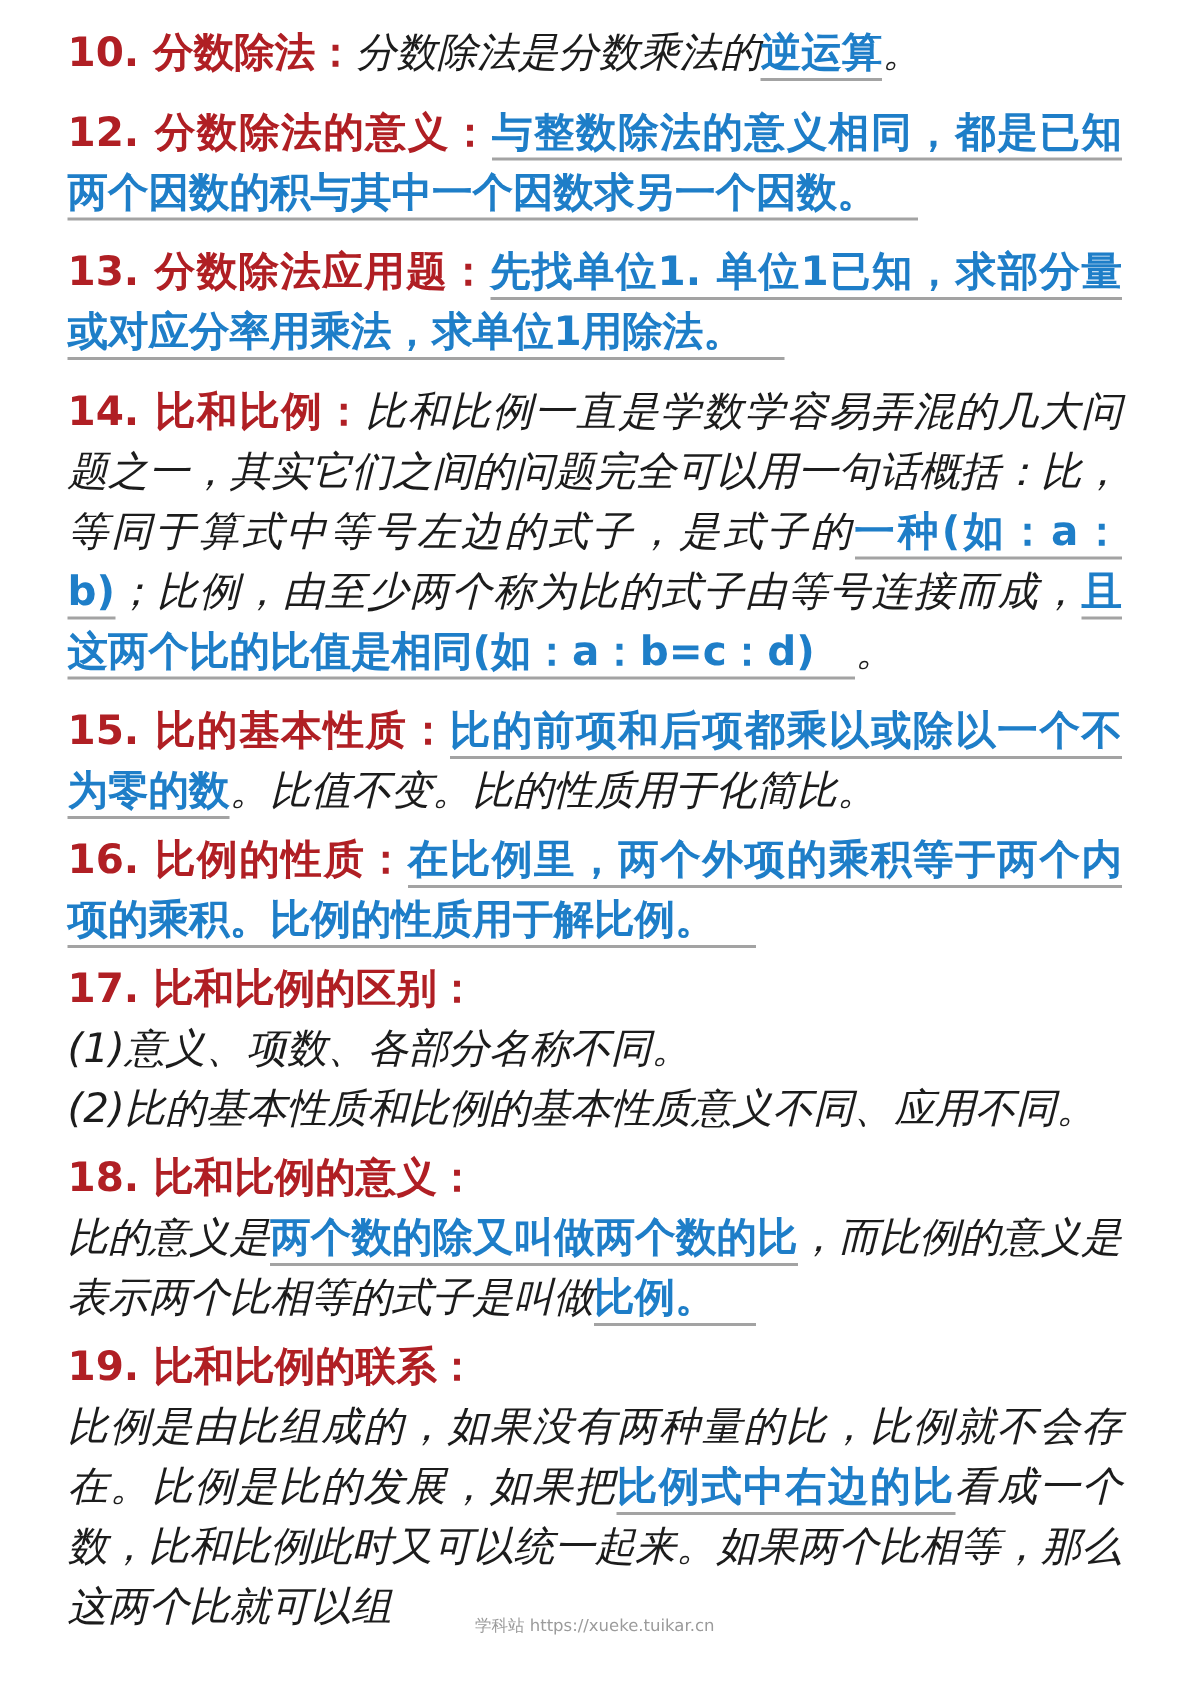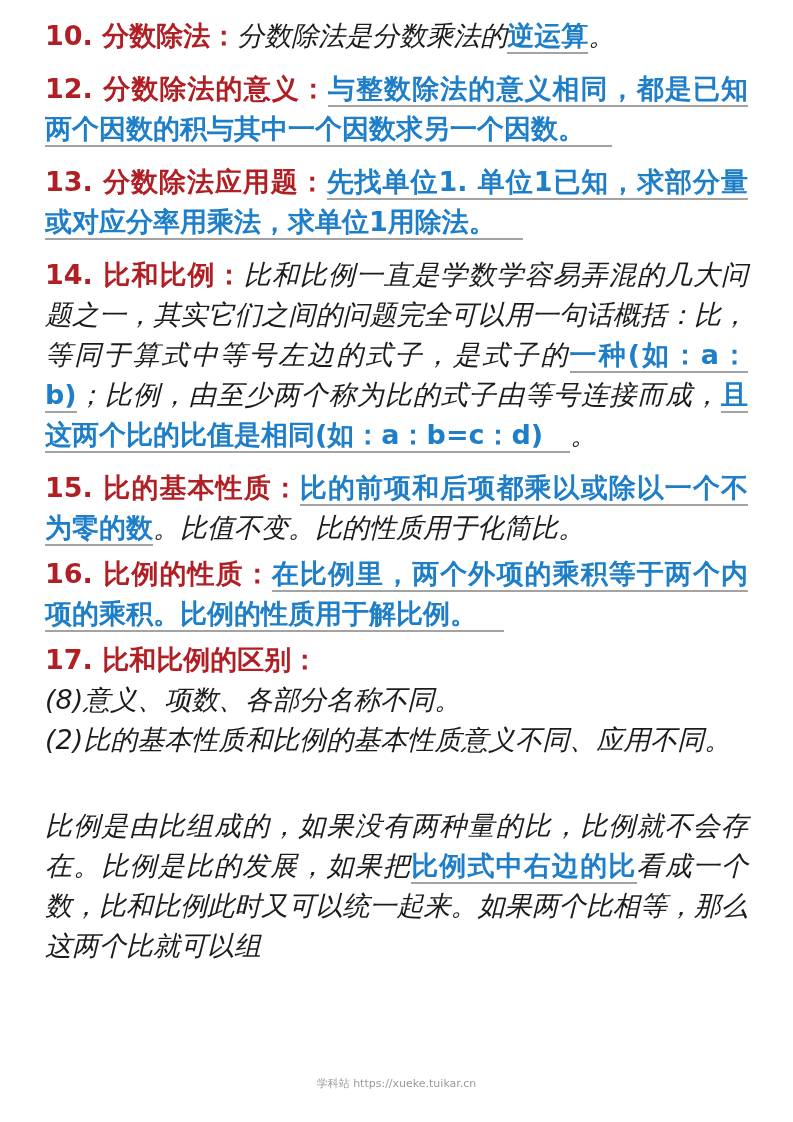--- a/index.html
+++ b/index.html
@@ -61,18 +61,19 @@
 <body style="background: rgb(255, 255, 255);">
 
 <div class="doc">
   <div id="items">
       <p class="note"><span class="seg-red">10. 分数除法：</span><span class="seg-black">分数除法是分数乘法的</span><span class="seg-blue">逆运算</span><span class="seg-black">。</span></p>
       <p class="note"><span class="seg-red">12. 分数除法的意义：</span><span class="seg-blue">与整数除法的意义相同，都是已知两个因数的积与其中一个因数求另一个因数。　</span></p>
       <p class="note"><span class="seg-red">13. 分数除法应用题：</span><span class="seg-blue">先找单位1. 单位1已知，求部分量或对应分率用乘法，求单位1用除法。　</span></p>
       <p class="note"><span class="seg-red">14. 比和比例：</span><span class="seg-black">比和比例一直是学数学容易弄混的几大问题之一，其实它们之间的问题完全可以用一句话概括：比，等同于算式中等号左边的式子，是式子的</span><span class="seg-blue">一种(如：a：b)</span><span class="seg-black">；比例，由至少两个称为比的式子由等号连接而成，</span><span class="seg-blue">且这两个比的比值是相同(如：a：b=c：d)　</span><span class="seg-black">。</span></p>
       <p class="note"><span class="seg-red">15. 比的基本性质：</span><span class="seg-blue">比的前项和后项都乘以或除以一个不为零的数</span><span class="seg-black">。比值不变。比的性质用于化简比。</span></p>
       <p class="note"><span class="seg-red">16. 比例的性质：</span><span class="seg-blue">在比例里，两个外项的乘积等于两个内项的乘积。比例的性质用于解比例。　</span></p>
-      <p class="note"><span class="seg-red">17. 比和比例的区别：</span><br><span class="seg-black">(8)意义、项数、各部分名称不同。</span><br><span class="seg-black">(2)比的基本性质和比例的基本性质意义不同、应用不同。</span></p>
-      <p class="note"><br><span class="seg-black">比例是由比组成的，如果没有两种量的比，比例就不会存在。比例是比的发展，如果把</span><span class="seg-blue">比例式中右边的比</span><span class="seg-black">看成一个数，比和比例此时又可以统一起来。如果两个比相等，那么这两个比就可以组</span></p>
+      <p class="note"><span class="seg-red">17. 比和比例的区别：</span><br><span class="seg-black">(1)意义、项数、各部分名称不同。</span><br><span class="seg-black">(2)比的基本性质和比例的基本性质意义不同、应用不同。</span></p>
+      <p class="note"><span class="seg-red">18. 比和比例的意义：</span><br><span class="seg-black">比的意义是</span><span class="seg-blue">两个数的除又叫做两个数的比</span><span class="seg-black">，而比例的意义是表示两个比相等的式子是叫做</span><span class="seg-blue">比例。　</span></p>
+      <p class="note"><span class="seg-red">19. 比和比例的联系：</span><br><span class="seg-black">比例是由比组成的，如果没有两种量的比，比例就不会存在。比例是比的发展，如果把</span><span class="seg-blue">比例式中右边的比</span><span class="seg-black">看成一个数，比和比例此时又可以统一起来。如果两个比相等，那么这两个比就可以组</span></p>
     </div>
 </div>
 
 <div class="watermark">学科站 https://xueke.tuikar.cn</div>
 
 </body></html>

